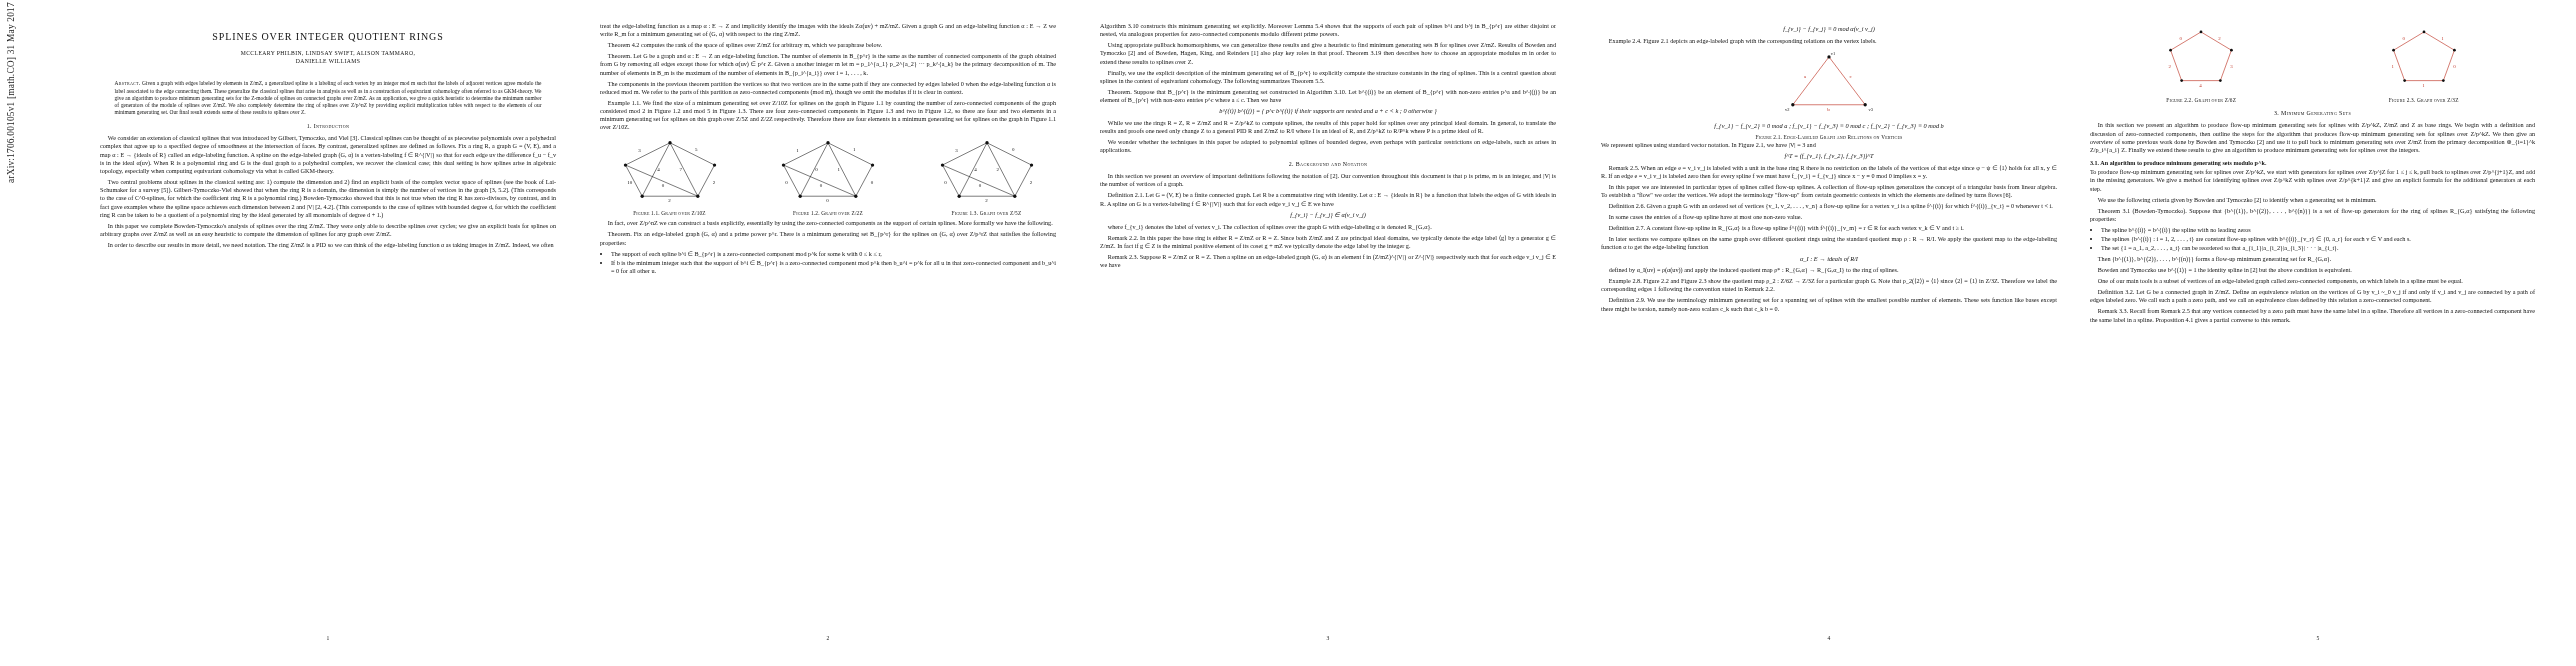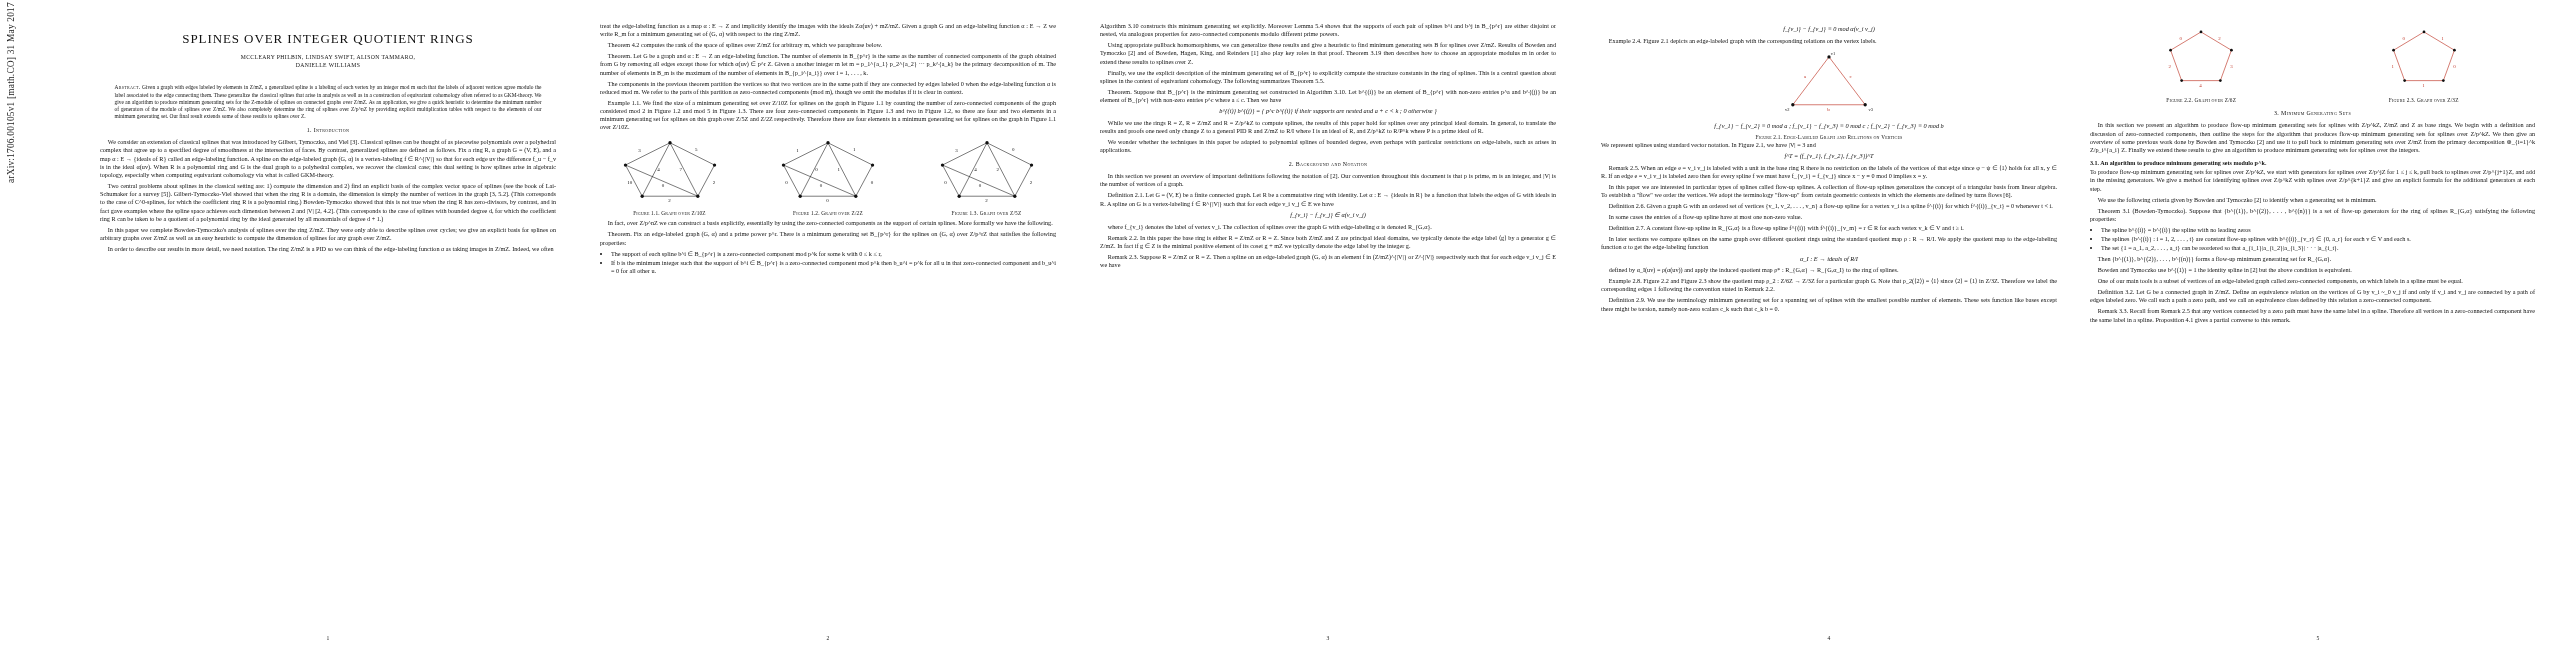--- a/index.html
+++ b/index.html
@@ -10,21 +10,21 @@
     font-family:"Liberation Serif", serif;font-size:9.4px;color:#222;white-space:nowrap;letter-spacing:0.2px;
   }
   .col{position:absolute;top:22px;width:456px;height:628px;font-size:6.2px;line-height:1.32;text-align:justify;}
   .col p{margin:0 0 2.8px 0;text-indent:7.8px;}
   .col p.noind{text-indent:0;}
   .c1{left:100px;}
   .c2{left:600px;}
   .c3{left:1100px;}
   .c4{left:1601px;}
   .c5{left:2090px;width:445px;}
-  .title{text-align:center;font-size:13px;letter-spacing:0.9px;margin:7.8px 0 6.7px 0;font-variant:small-caps;}
+  .title{text-align:center;font-size:10px;letter-spacing:0.9px;margin:7.8px 0 6.7px 0;font-variant:small-caps;}
   .authors{text-align:center;font-size:5.7px;letter-spacing:0.4px;margin-bottom:2.2px;font-variant:small-caps;}
   .authors div{margin-bottom:1.1px;}
   .abstract{font-size:5.4px;line-height:1.34;margin:14.5px 14.5px 0 14.5px;text-align:justify;}
   .abstract .lbl{font-variant:small-caps;letter-spacing:0.3px;}
   .sec{font-size:5.9px;text-align:center;font-variant:small-caps;letter-spacing:0.4px;margin:6.7px 0 3.3px 0;}
   .sub{font-size:6.1px;font-weight:bold;margin:4.4px 0 1.7px 0;text-indent:0;}
   .thm{margin:0 0 2.8px 0;text-indent:7.8px;}
   .dm{text-align:center;margin:3.3px 0;font-family:"Liberation Serif",serif;font-style:italic;font-size:6.3px;}
   ul.tight{margin:1.7px 0 2.8px 0;padding-left:11px;}
   ul.tight li{margin-bottom:1.1px;text-align:justify;}

